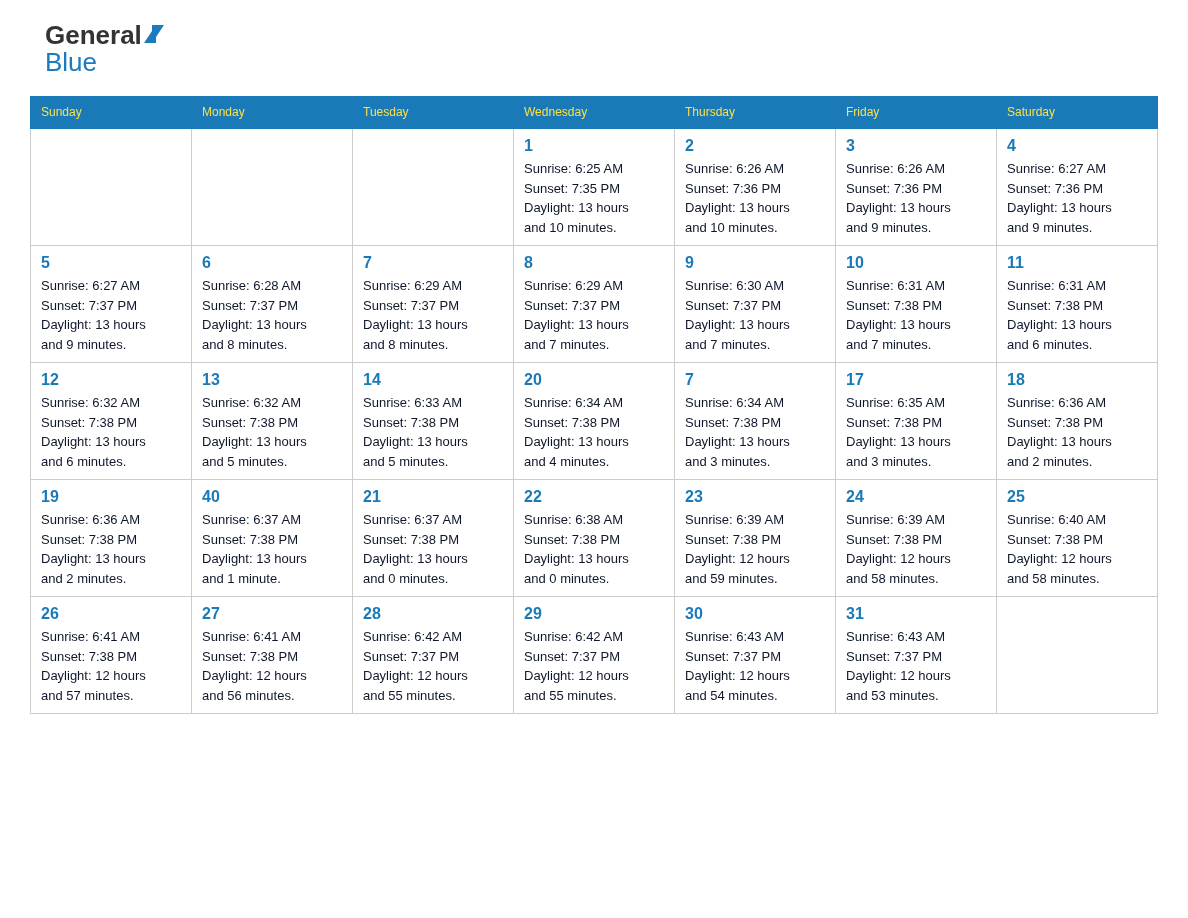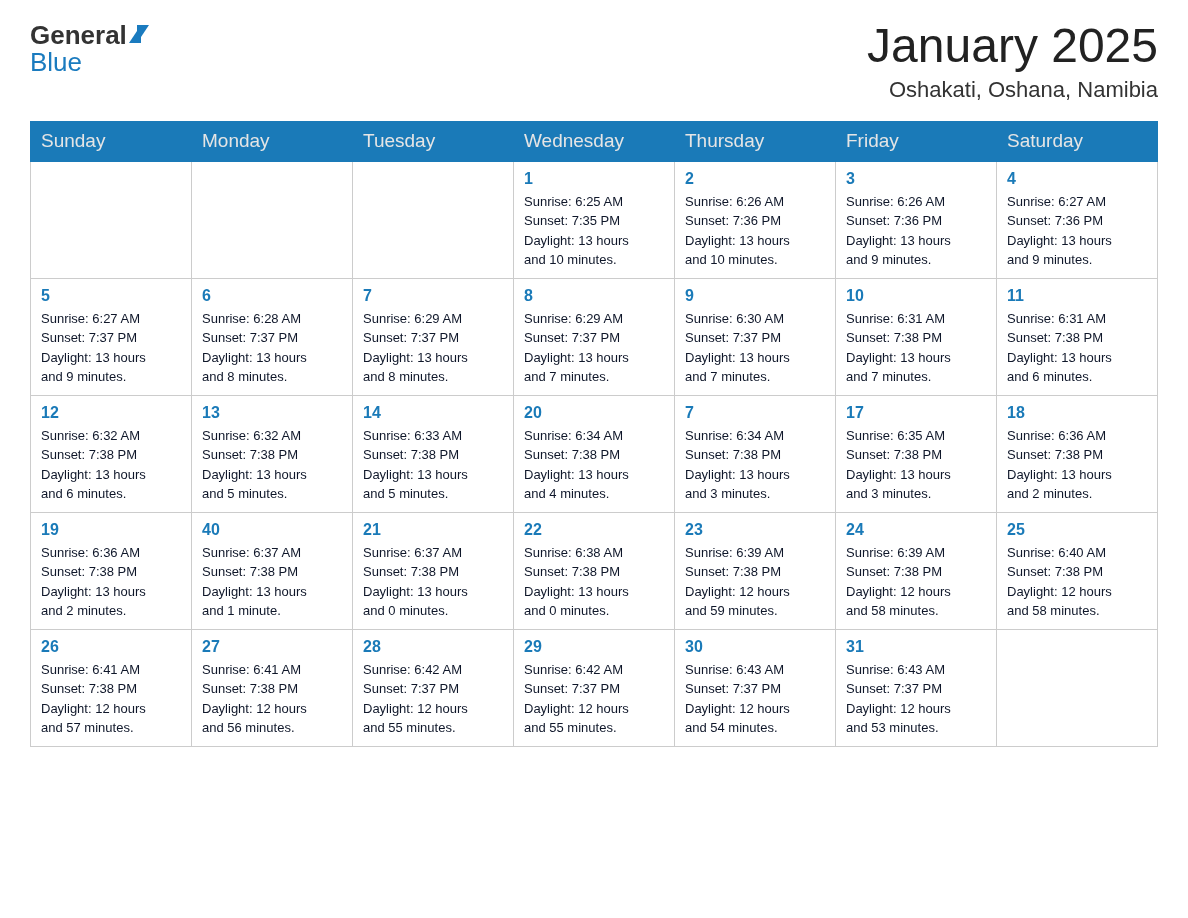--- a/index.html
+++ b/index.html
@@ -13,20 +13,21 @@
     .header {
       display: flex;
       justify-content: space-between;
       align-items: flex-start;
       margin-bottom: 18px;
     }
     .logo {
       display: flex;
       flex-direction: column;
       align-items: flex-start;
+      margin-left: 15px;
     }
     .logo-text {
       display: flex;
       align-items: center;
       font-size: 26px;
       font-weight: bold;
       color: #333;
     }
     .logo-general { color: #333; }
     .logo-blue { color: #1a7bbf; }
@@ -66,22 +67,22 @@
       color: #333;
       margin-top: 4px;
     }
     table {
       width: 100%;
       border-collapse: collapse;
       table-layout: fixed;
     }
     thead tr th {
       background-color: #1a7ab8;
-      color: #e5e5e5;
-      font-size: 19px;
+      color: #fde047;
+      font-size: 12px;
       font-weight: normal;
       padding: 8px 10px;
       text-align: left;
       border: 1px solid #1a7ab8;
     }
     tbody tr td {
       vertical-align: top;
       padding: 8px 10px;
       border: 1px solid #ccc;
       min-height: 90px;
@@ -117,24 +118,20 @@
   <div class="logo">
     <div class="logo-text">
       <span class="logo-general">General</span>
       <div class="logo-icon">
         <div class="logo-triangle"></div>
         <div class="logo-triangle-2"></div>
       </div>
     </div>
     <span class="logo-blue" style="font-size:26px;font-weight:normal;margin-top:-4px;">Blue</span>
   </div>
-  <div class="title-block">
-    <div class="calendar-title">January 2025</div>
-    <div class="calendar-subtitle">Oshakati, Oshana, Namibia</div>
-  </div>
 </div>
 
 <table>
   <thead>
     <tr>
     <th>Sunday</th>
         <th>Monday</th>
         <th>Tuesday</th>
         <th>Wednesday</th>
         <th>Thursday</th>

